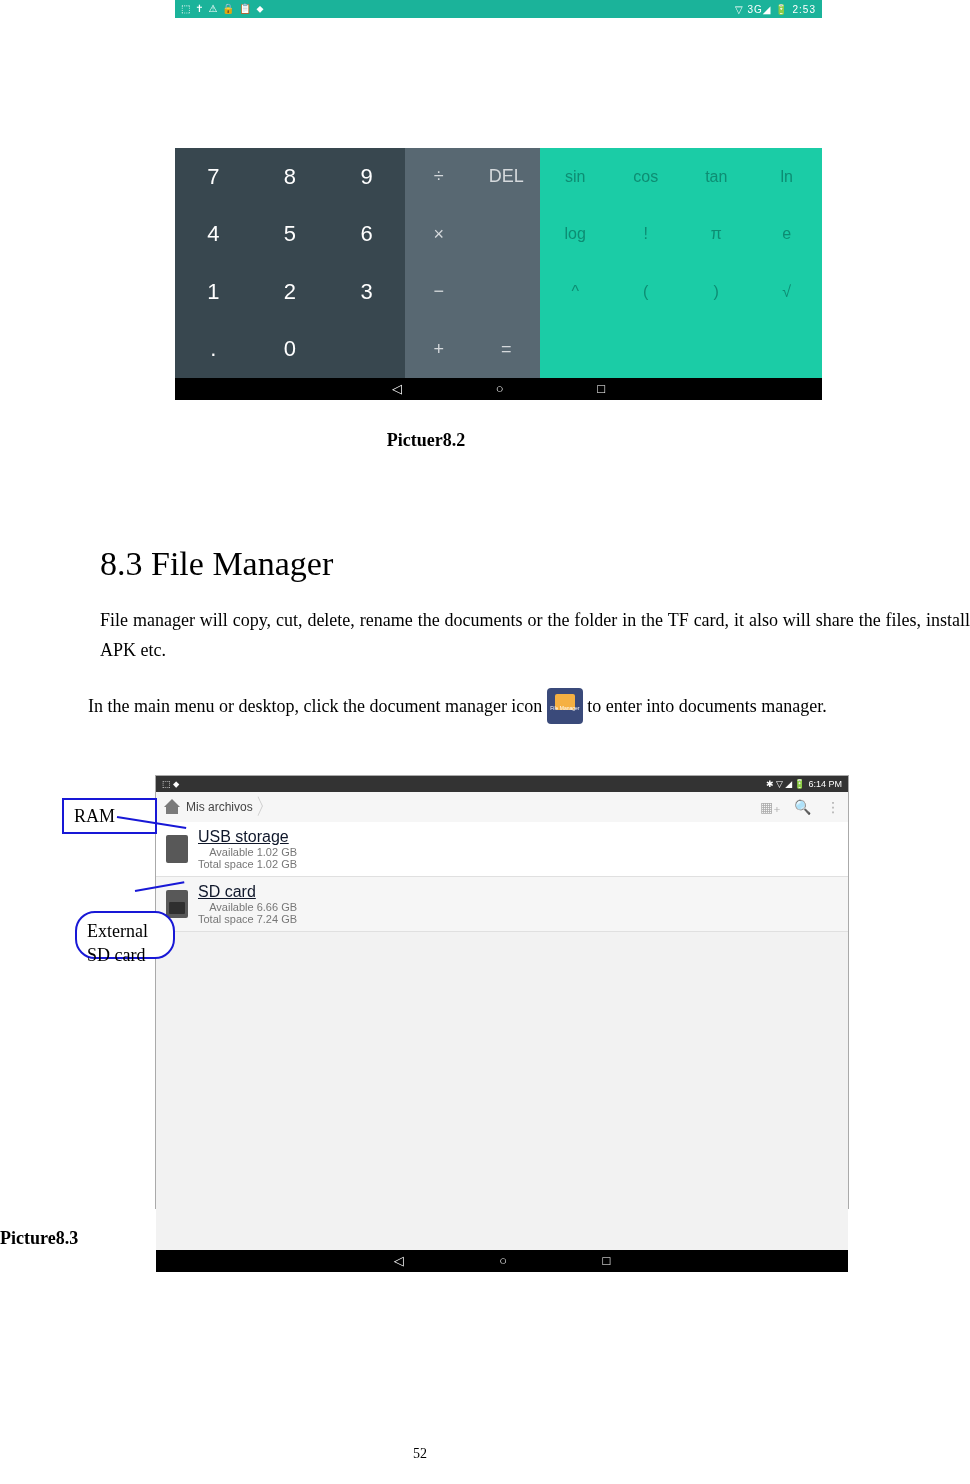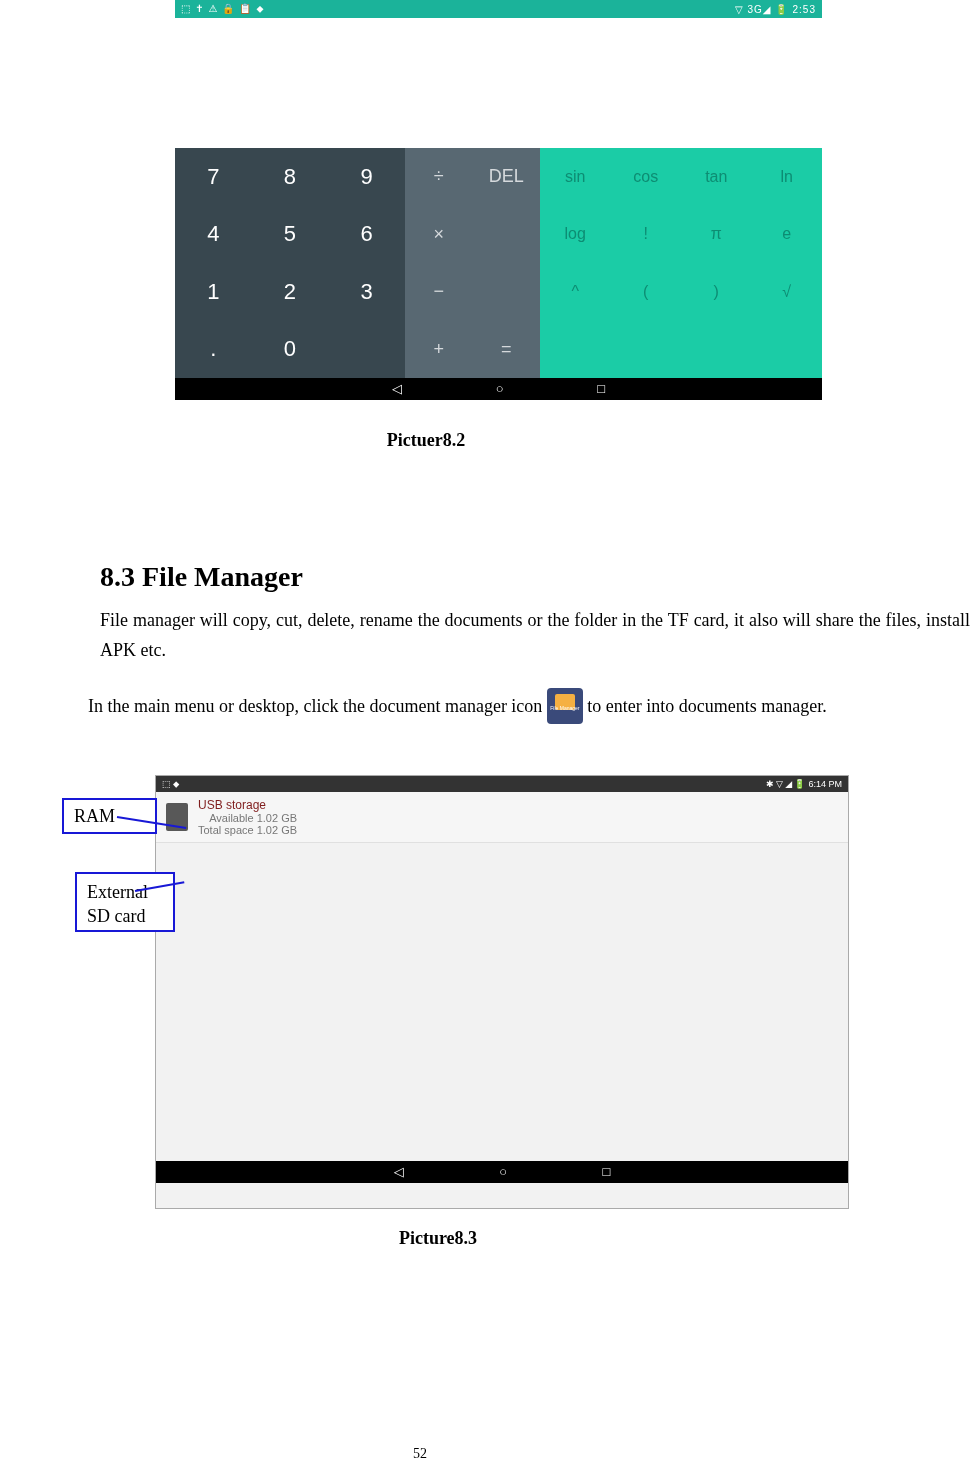--- a/index.html
+++ b/index.html
@@ -15,55 +15,55 @@
   .calc-sci   { flex: 1; background: #1BCCA6; display: grid; grid-template-columns: repeat(4,1fr); grid-template-rows: repeat(4,1fr); }
   .calc-key { display: flex; align-items: center; justify-content: center; color: #fff; font-family: sans-serif; font-size: 22px; }
   .calc-ops .calc-key { font-size: 18px; color: #d5d9dc; }
   .calc-sci .calc-key { font-size: 16px; color: #0d8d73; }
   .calc-navbar { height: 22px; background: #000; display: flex; align-items: center; justify-content: space-around; padding: 0 170px; }
   .calc-navbar span { color: #fff; font-size: 13px; }
 
   .caption-82 { position: absolute; top: 430px; left: 0; width: 852px; text-align: center; font-weight: bold; font-size: 18px; }
 
   
-  .h2 { position: absolute; left: 100px; top: 545px; font-size: 28px; font-weight: bold; margin-top: 16px; }
+  .h2 { position: absolute; left: 100px; top: 545px; font-size: 34px; font-weight: normal; }
   .para1 { position: absolute; left: 100px; top: 605px; right: 0; font-size: 18px; line-height: 30px; text-align: justify; }
   .para2 { position: absolute; left: 88px; top: 690px; right: 0; font-size: 18px; line-height: 30px; text-align: justify; }
   .fm-icon { display: inline-block; width: 36px; height: 36px; background: #3a4a7a; vertical-align: middle; position: relative; top: -2px; border-radius: 4px; }
   .fm-icon::before { content: ""; position: absolute; left: 8px; top: 6px; width: 20px; height: 16px; background: #f5b042; border-radius: 2px; }
   .fm-icon::after { content: attr(data-label); position: absolute; left: 0; right: 0; bottom: 1px; font-size: 5px; color: #fff; text-align: center; font-family: sans-serif; }
 
   
   .fm-shot { position: absolute; left: 155px; top: 775px; width: 694px; height: 434px; background: #f2f2f2; border: 1px solid #aaa; }
   .fm-statusbar { height: 16px; background: #333; color: #fff; font-size: 9px; font-family: sans-serif; display: flex; justify-content: space-between; padding: 0 6px; align-items: center; }
   .fm-bread { height: 30px; background: #f6f6f6; display: flex; align-items: center; padding: 0 8px; font-family: sans-serif; font-size: 12px; color: #444; position: relative; }
   .fm-bread .home-ic { width: 18px; height: 16px; margin-right: 4px; position: relative; }
   .fm-bread .home-ic::before { content: ""; position: absolute; left: 2px; top: 6px; width: 12px; height: 9px; background: #7a7a7a; }
   .fm-bread .home-ic::after { content: ""; position: absolute; left: 0; top: 0; border-left: 8px solid transparent; border-right: 8px solid transparent; border-bottom: 8px solid #7a7a7a; }
   .fm-bread .chev { font-size: 22px; color: #ccc; margin: 0 4px 0 2px; }
   .fm-bread .right-ics { margin-left: auto; display: flex; gap: 14px; color: #aaa; font-size: 14px; }
   .fm-item { display: flex; align-items: center; padding: 6px 10px; background: #fff; border-bottom: 1px solid #e0e0e0; font-family: sans-serif; }
   .fm-item:last-of-type { background: #f6f6f6; }
   .fm-ic { width: 22px; height: 28px; background: #585858; margin-right: 10px; position: relative; border-radius: 2px; }
   .fm-ic.sd::after { content: ""; position: absolute; left: 3px; top: 12px; width: 16px; height: 12px; background: #2f2f2f; border-radius: 1px; }
-  .fm-tx .t1 { font-size: 12px; color: #7f1d1d; font-weight: 500; }
+  .fm-tx .t1 { font-size: 16px; color: #0f172a; font-weight: 500; text-decoration: underline; }
   .fm-tx .t2, .fm-tx .t3 { font-size: 11px; color: #777; text-align: right; }
   .fm-body { height: 318px; background: #f2f2f2; }
   .fm-navbar { height: 22px; background: #000; display: flex; align-items: center; justify-content: space-around; padding: 0 190px; }
   .fm-navbar span { color: #fff; font-size: 13px; }
 
   
   .callout { position: absolute; border: 2px solid #1818d6; font-size: 18px; padding: 6px 10px; background: #fff; margin-left: 40px; }
   .callout-ram  { left: 22px; top: 798px; width: 95px; height: 36px; }
-  .callout-sd   { left: 35px; top: 872px; width: 100px; height: 60px; line-height: 24px; }
+  .callout-sd   { left: 35px; top: 911px; width: 100px; height: 48px; line-height: 24px; border-radius: 20px; }
   .line { position: absolute; height: 0; border-top: 2px solid #1818d6; transform-origin: left center; }
   .line-ram { left: 117px; top: 816px; width: 70px; transform: rotate(9deg); }
   .line-sd  { left: 135px; top: 890px; width: 50px; transform: rotate(-10deg); }
 
-  .caption-83 { position: absolute; top: 1228px; left: 0; width: 876px; text-align: center; font-weight: bold; font-size: 18px; }
+  .caption-83 { position: absolute; top: 1228px; left: 0; width: 876px; text-align: left; font-weight: bold; font-size: 18px; }
   .pagenum { position: absolute; bottom: 22px; left: 0; width: 840px; text-align: center; font-size: 14px; }
 </style>
 </head>
 <body>
 
 <div class="calc-shot">
   <div class="calc-statusbar">
     <span>⬚ ✝ ⚠ 🔒 📋 ⬥</span>
     <span>▽ 3G◢ 🔋 2:53</span>
   </div>
@@ -125,27 +125,45 @@
   <span>In the main menu or desktop, click the document manager icon </span>
   <span class="fm-icon" data-label="File Manager"></span>
   <span> to enter into documents manager.</span>
 </p>
 
 <div class="fm-shot">
   <div class="fm-statusbar">
     <span>⬚ ⬥</span>
     <span>✱ ▽ ◢ 🔋 6:14 PM</span>
   </div>
+  <div class="fm-bread">
+    <span class="home-ic"></span>
+    <span>Mis archivos</span>
+    <span class="chev">〉</span>
+    <span class="right-ics">
+      <span>▦₊</span>
+      <span>🔍</span>
+      <span>⋮</span>
+    </span>
+  </div>
   <div id="fm-list">
       <div class="fm-item">
         <div class="fm-ic "></div>
         <div class="fm-tx">
           <div class="t1">USB storage</div>
           <div class="t2">Available 1.02 GB</div>
           <div class="t3">Total space 1.02 GB</div>
+        </div>
+      </div>
+      <div class="fm-item">
+        <div class="fm-ic sd"></div>
+        <div class="fm-tx">
+          <div class="t1">SD card</div>
+          <div class="t2">Available 6.66 GB</div>
+          <div class="t3">Total space 7.24 GB</div>
         </div>
       </div>
     </div>
   <div class="fm-body"></div>
   <div class="fm-navbar">
     <span>◁</span>
     <span>○</span>
     <span>□</span>
   </div>
 </div>

